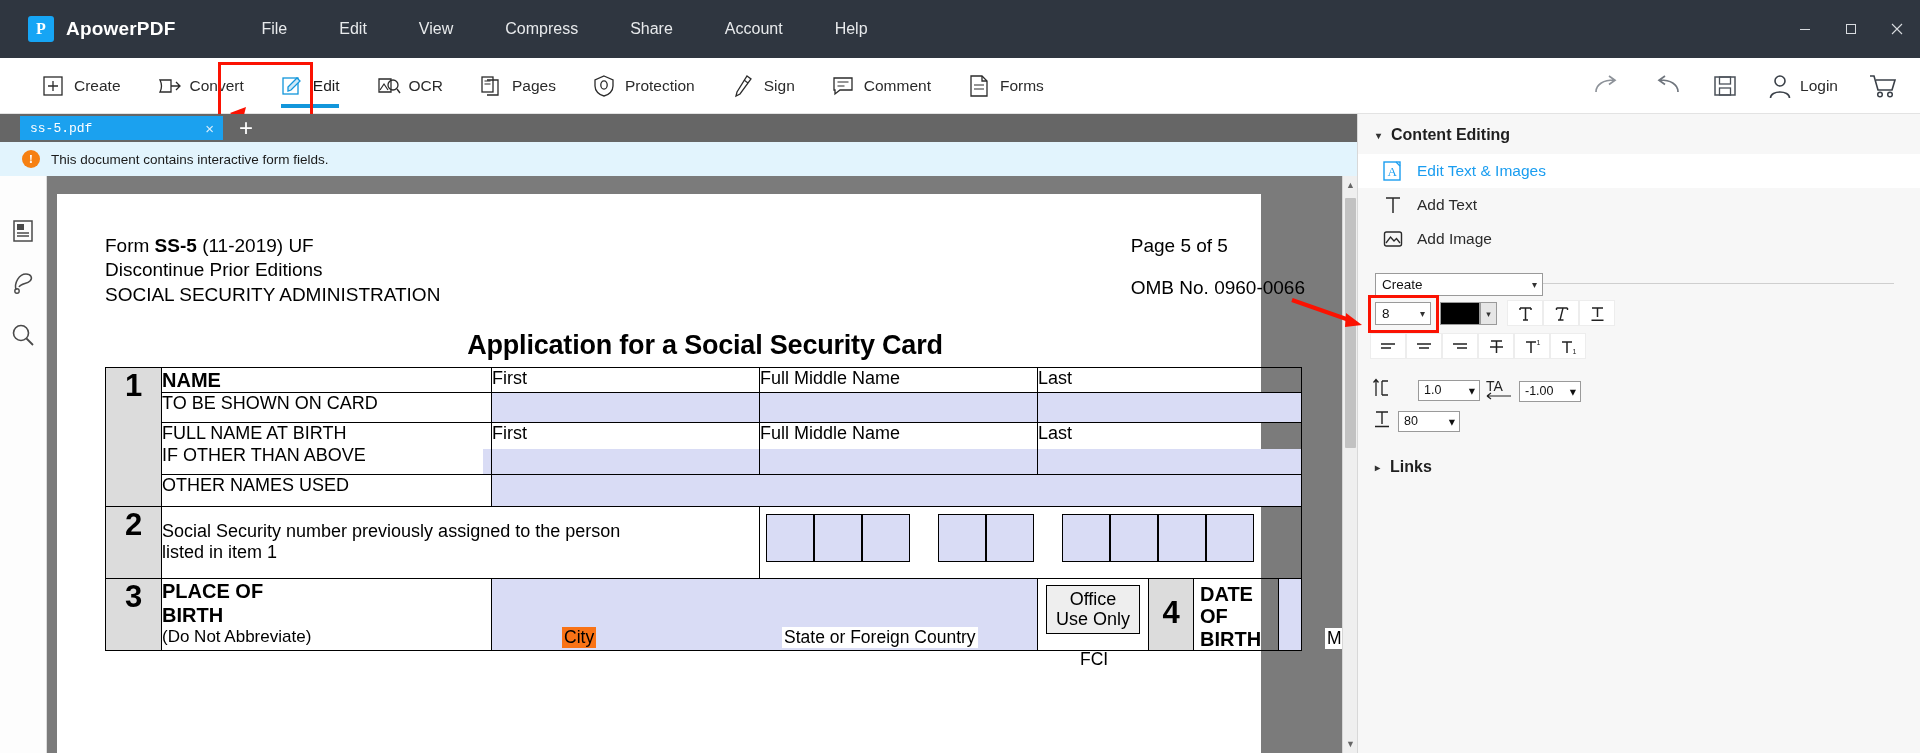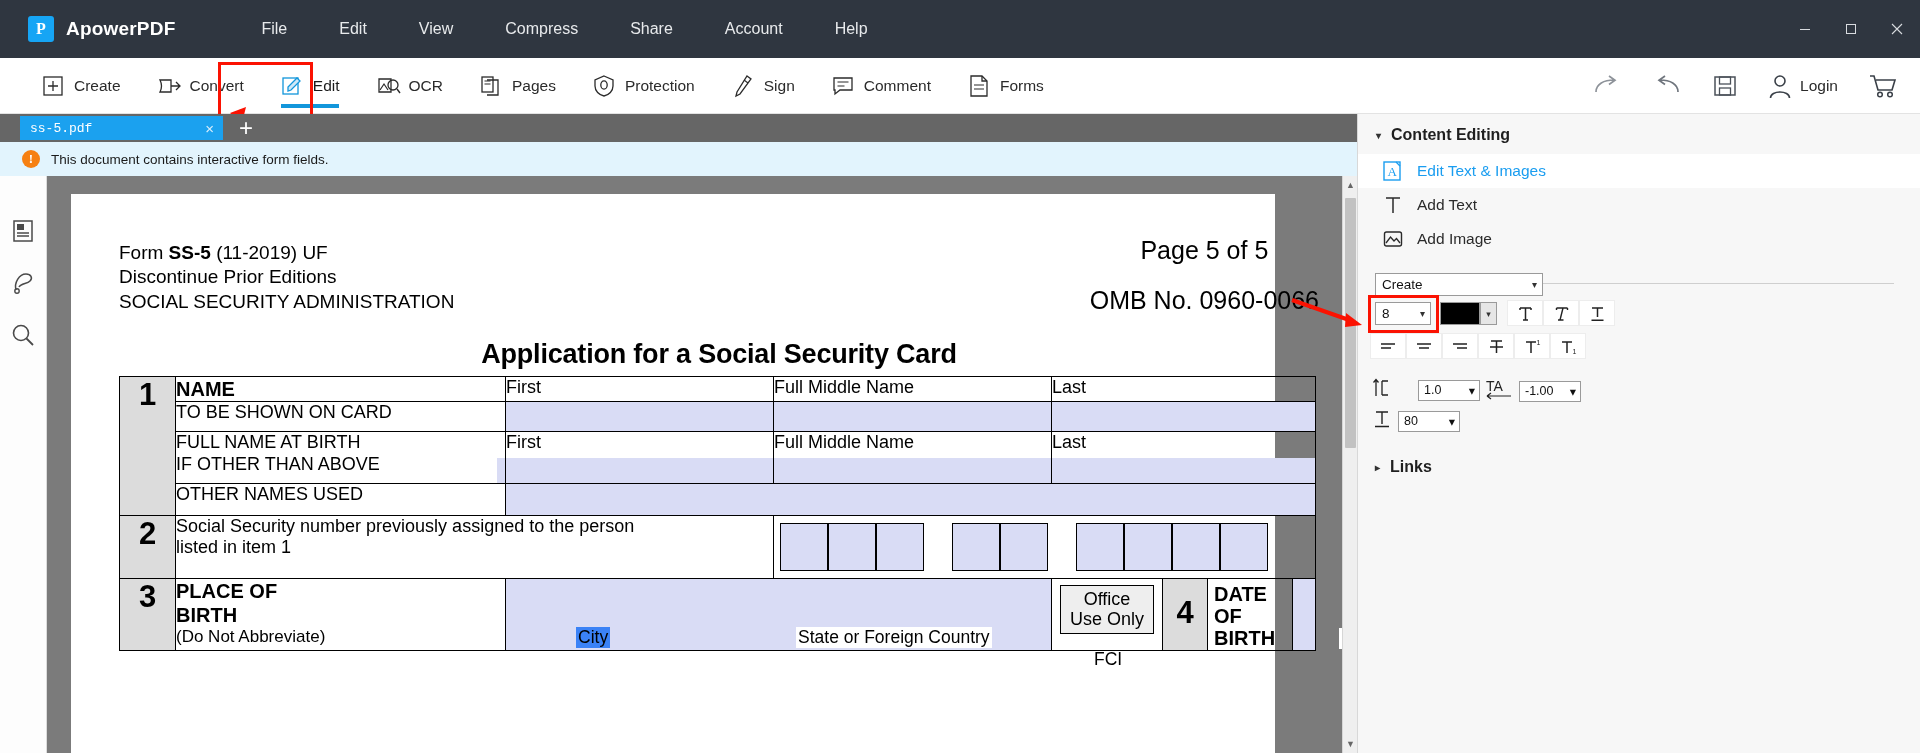--- a/index.html
+++ b/index.html
@@ -107,40 +107,40 @@
     display: flex; flex-direction: column; align-items: center; padding-top: 42px; gap: 26px;
   }
   .rail-ic { width: 26px; height: 26px; color: #4a4a4a; }
 
   
   .docwrap {
     position: absolute; left: 47px; top: 176px; width: 1310px; height: 577px;
     background: #7b7b7b; overflow: hidden;
   }
   .page {
-    position: absolute; left: 24px; top: 18px; width: 1204px; height: 560px;
+    position: absolute; left: 10px; top: 18px; width: 1204px; height: 560px;
     background: #ffffff;
   }
   .docscroll {
     position: absolute; right: 0; top: 0; width: 15px; height: 577px;
     background: #efefef; border-left: 1px solid #d6d6d6;
   }
   .docscroll .thumb {
     position: absolute; left: 2px; top: 22px; width: 11px; height: 250px;
     background: #c2c2c2; border-radius: 1px;
   }
   .sc-arrow { position: absolute; left: 3px; color: #666; font-size: 9px; }
 
   
   .pdf { position: absolute; left: 48px; top: 40px; width: 1200px;
          font-family: "Liberation Sans", sans-serif; color: #000; }
   .hdr-line { display: flex; justify-content: space-between; align-items: baseline; }
   .hdr-l { font-size: 19px; line-height: 1.28; }
   .hdr-l b { font-weight: bold; }
-  .hdr-r { font-size: 25px; line-height: 1.28; text-align: center; }
+  .hdr-r { font-size: 19px; line-height: 1.28; text-align: left; }
   .form-title {
     text-align: center; font-size: 27px; font-weight: bold; margin-top: 23px;
     letter-spacing: -.2px;
   }
   table.ss5 { border-collapse: collapse; width: 1197px; margin-top: 6px; table-layout: fixed; }
   table.ss5 td { border: 1.5px solid #000; padding: 0; vertical-align: top; }
   .numcell { width: 56px; background: #dcdcdc; text-align: center;
              font-size: 31px; font-weight: bold; vertical-align: middle; }
   .labcell { font-size: 18px; padding: 2px 0 2px 8px; line-height: 1.2; }
   .labcell.big { font-size: 20px; font-weight: bold; }
@@ -478,21 +478,21 @@
             <div class="fld" style="height:26px;margin:4px -1px -1px -9px"></div>
           </td>
         </tr>
         <tr>
           <td class="labcell" style="height:32px">OTHER NAMES USED</td>
           <td class="fld" colspan="3"></td>
         </tr>
 
         <tr>
           <td class="numcell">2</td>
-          <td class="labcell" colspan="2" style="padding-bottom:14px">
+          <td class="labcell" colspan="2" style="padding-top:14px;padding-bottom:14px">
             <div>Social Security number previously assigned to the person</div>
             <div>listed in item 1</div>
           </td>
           <td colspan="2">
             <div class="ssn-grp">
               <div class="ssn-cell"></div>
               <div class="ssn-cell"></div>
               <div class="ssn-cell"></div>
               <div class="ssn-gap"></div>
               <div class="ssn-cell"></div>
@@ -507,21 +507,21 @@
         </tr>
 
         <tr>
           <td class="numcell">3</td>
           <td class="labcell">
             <div class="labcell big" style="padding:0">PLACE OF</div>
             <div class="labcell big" style="padding:0">BIRTH</div>
             <div class="small-it">(Do Not Abbreviate)</div>
           </td>
           <td class="fld" colspan="2" style="position:relative">
-            <div style="position:absolute;left:70px;bottom:2px;font-size:17.5px;background:#3b82f6;padding:0 2px">City</div>
+            <div style="position:absolute;left:70px;bottom:2px;font-size:17.5px;background:#f97316;padding:0 2px">City</div>
             <div style="position:absolute;left:290px;bottom:2px;font-size:17.5px;background:#fff;padding:0 2px">State or Foreign Country</div>
           </td>
           <td style="position:relative;padding:0">
             <div style="display:flex">
               <div style="width:110px;position:relative">
                 <div class="office-box">
                   <div>Office</div>
                   <div>Use Only</div>
                 </div>
                 <div style="position:absolute;left:42px;bottom:-20px;font-size:17.5px">FCI</div>

